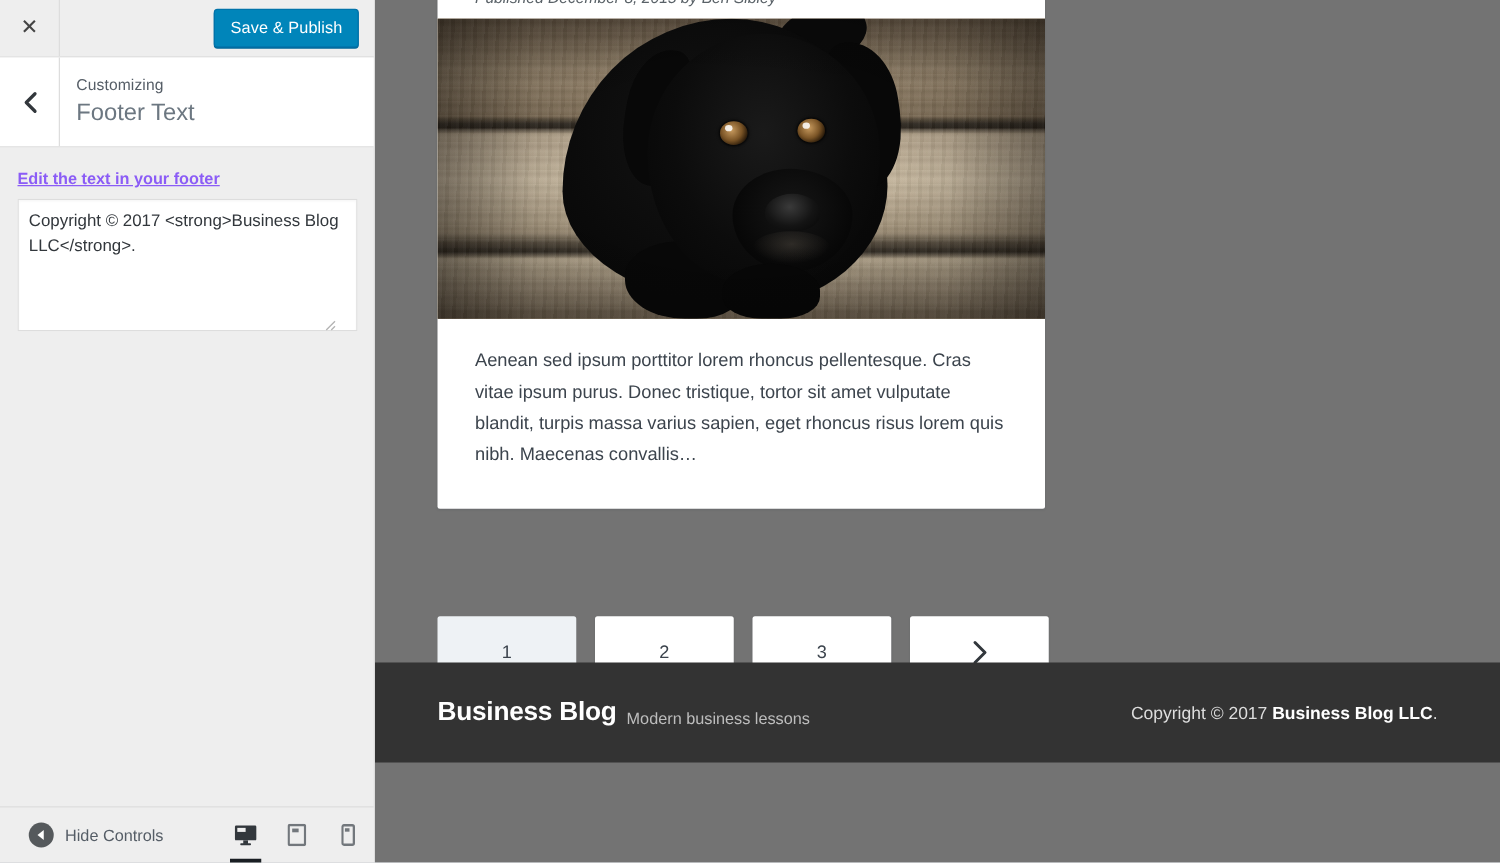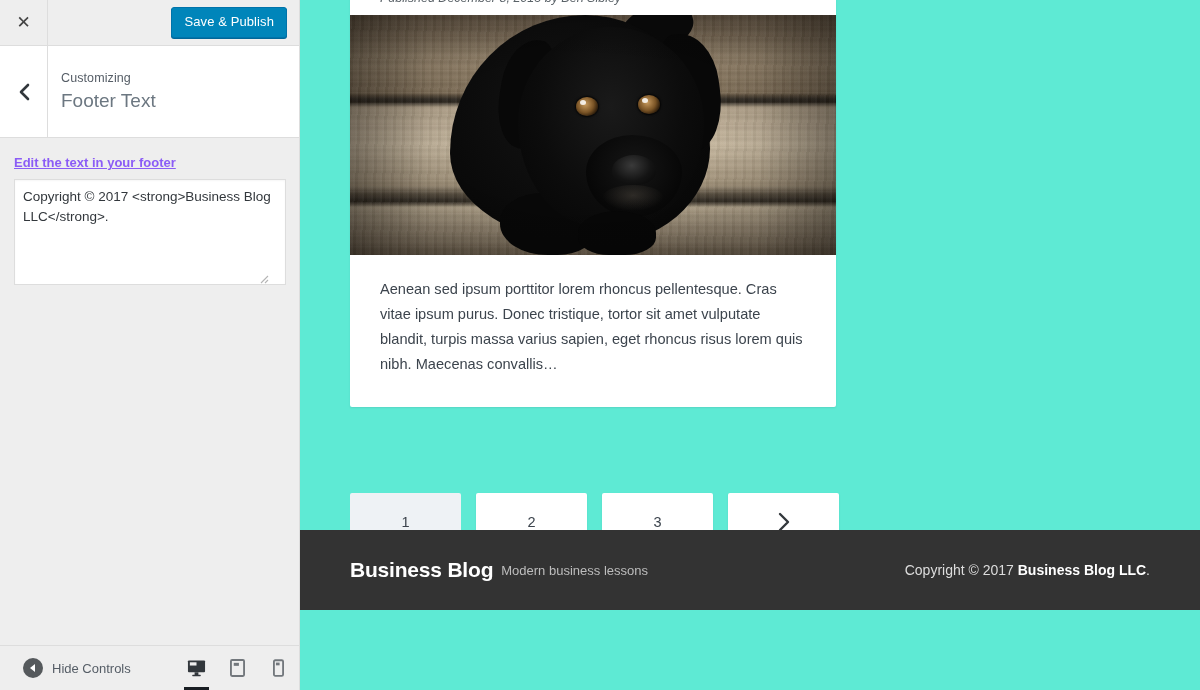--- a/index.html
+++ b/index.html
@@ -52,21 +52,21 @@
     padding: 6px 12px 7px;
     line-height: 1.2;
     cursor: pointer;
     box-shadow: 0 1px 0 #006799;
     letter-spacing: .1px;
   }
 
   
   .panel-header {
     display: flex; align-items: stretch;
-    height: 92px;
+    height: 72px;
     background: #fff;
     border-bottom: 1px solid #ddd;
   }
   .panel-back {
     width: 48px;
     display: flex; align-items: center; justify-content: center;
     border-right: 1px solid #ddd;
     cursor: pointer;
   }
   .panel-back svg { display: block; }
@@ -156,21 +156,21 @@
     position: absolute;
     left: 8px; right: 8px; bottom: 0;
     height: 4px;
     background: #191e23;
   }
 
   
   #preview {
     position: relative;
     flex: 1; height: 690px;
-    background: #5eead4;
+    background: #737373;
     overflow: hidden;
   }
   .preview-inner { position: relative; width: 900px; height: 610px; }
 
   .post-card {
     position: absolute;
     left: 50px; top: -18px;
     width: 486px;
     background: #fff;
     box-shadow: 0 1px 2px rgba(20,40,60,.10);
@@ -338,21 +338,21 @@
 
   
   .site-footer {
     position: absolute;
     left: 0; bottom: 0;
     width: 900px; height: 80px;
     background: #333;
     display: flex; align-items: center;
     padding: 0 50px;
   }
-  .footer-brand { display: flex; align-items: center; gap: 8px; }
+  .footer-brand { display: flex; align-items: flex-end; gap: 8px; }
   .footer-title {
     font-size: 21px;
     font-weight: bold;
     color: #fff;
     letter-spacing: -.2px;
   }
   .footer-tagline {
     font-size: 13px;
     color: #bdbdbd;
   }

